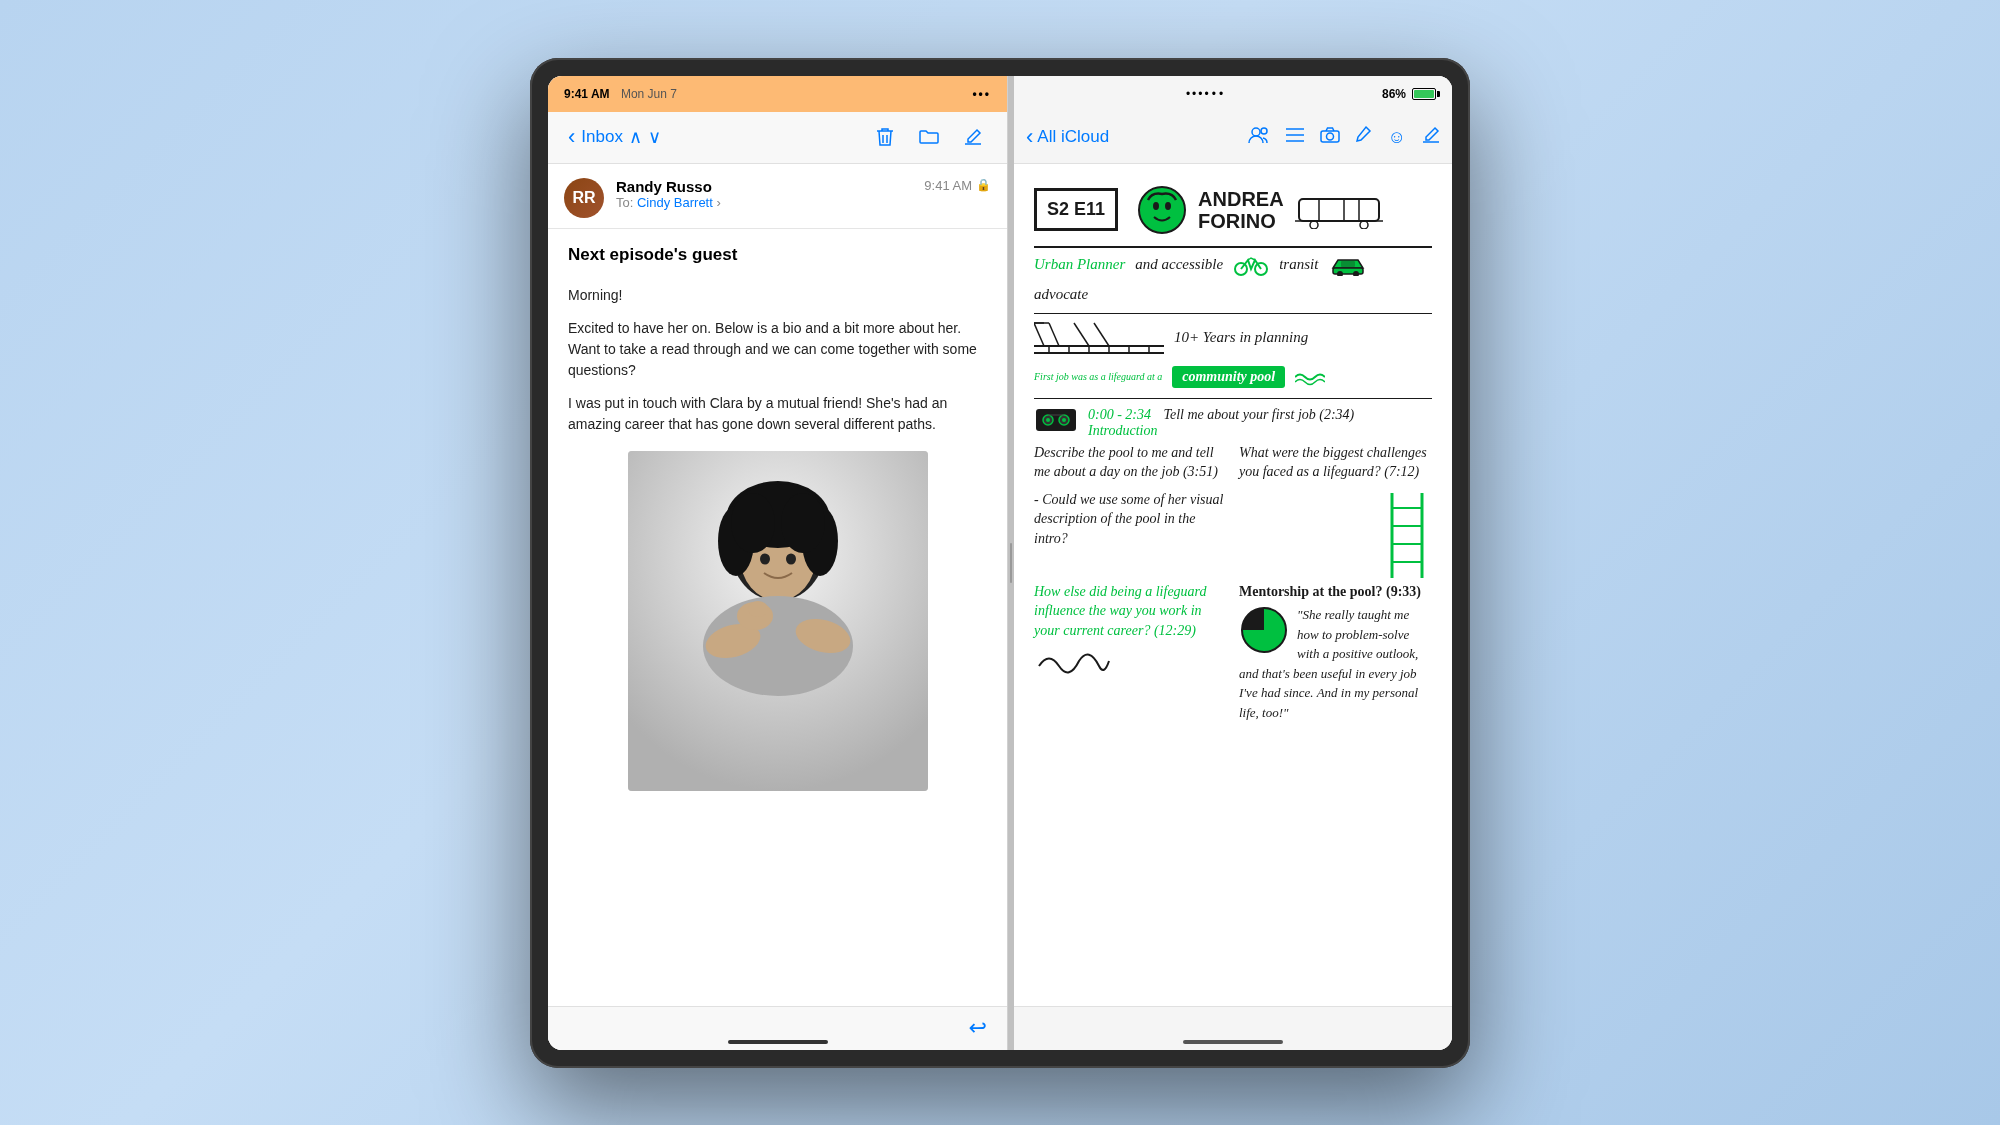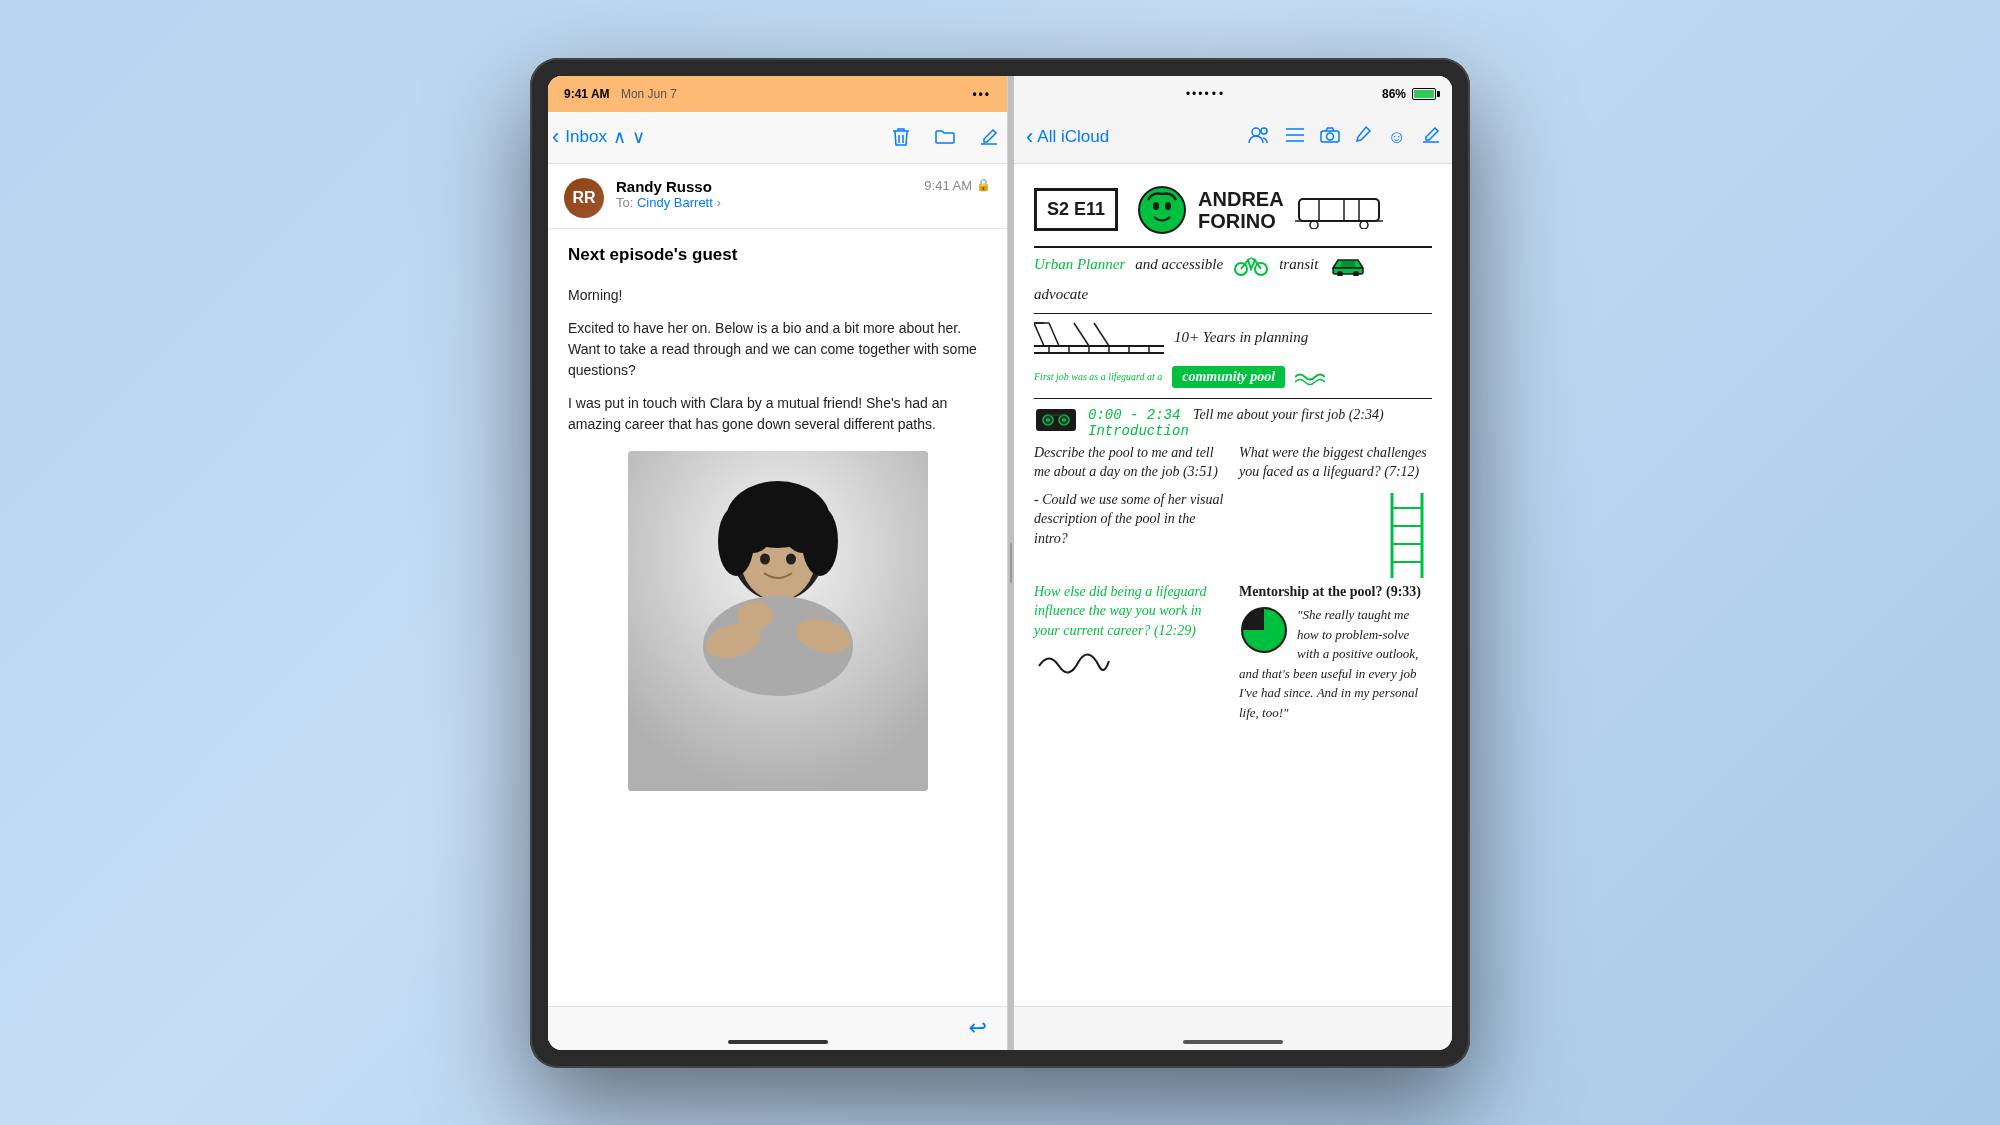--- a/index.html
+++ b/index.html
@@ -51,21 +51,21 @@
       font-size: 12px;
       color: #000;
       font-weight: 600;
     }
     .mail-toolbar {
       height: 52px;
       background: #f8f8f8;
       border-bottom: 1px solid #e0e0e0;
       display: flex;
       align-items: center;
-      padding: 0 4px;
+      padding: 0 20px;
       gap: 0;
     }
     .mail-toolbar-left {
       display: flex;
       align-items: center;
       gap: 6px;
       flex: 1;
     }
     .mail-toolbar-right {
       display: flex;
@@ -281,21 +281,21 @@
       font-size: 14px;
       font-weight: 700;
       font-family: Georgia, serif;
       font-style: italic;
       border-radius: 3px;
     }
     .timestamp-green {
       color: #00c040;
       font-size: 14px;
       font-style: italic;
-      font-family: Liberation Mono, monospace;
+      font-family: Liberation Serif, serif;
     }
     .timestamp-black {
       color: #1a1a1a;
       font-size: 14px;
       font-style: italic;
       font-family: Georgia, serif;
     }
     .note-question {
       font-style: italic;
       font-size: 14px;

